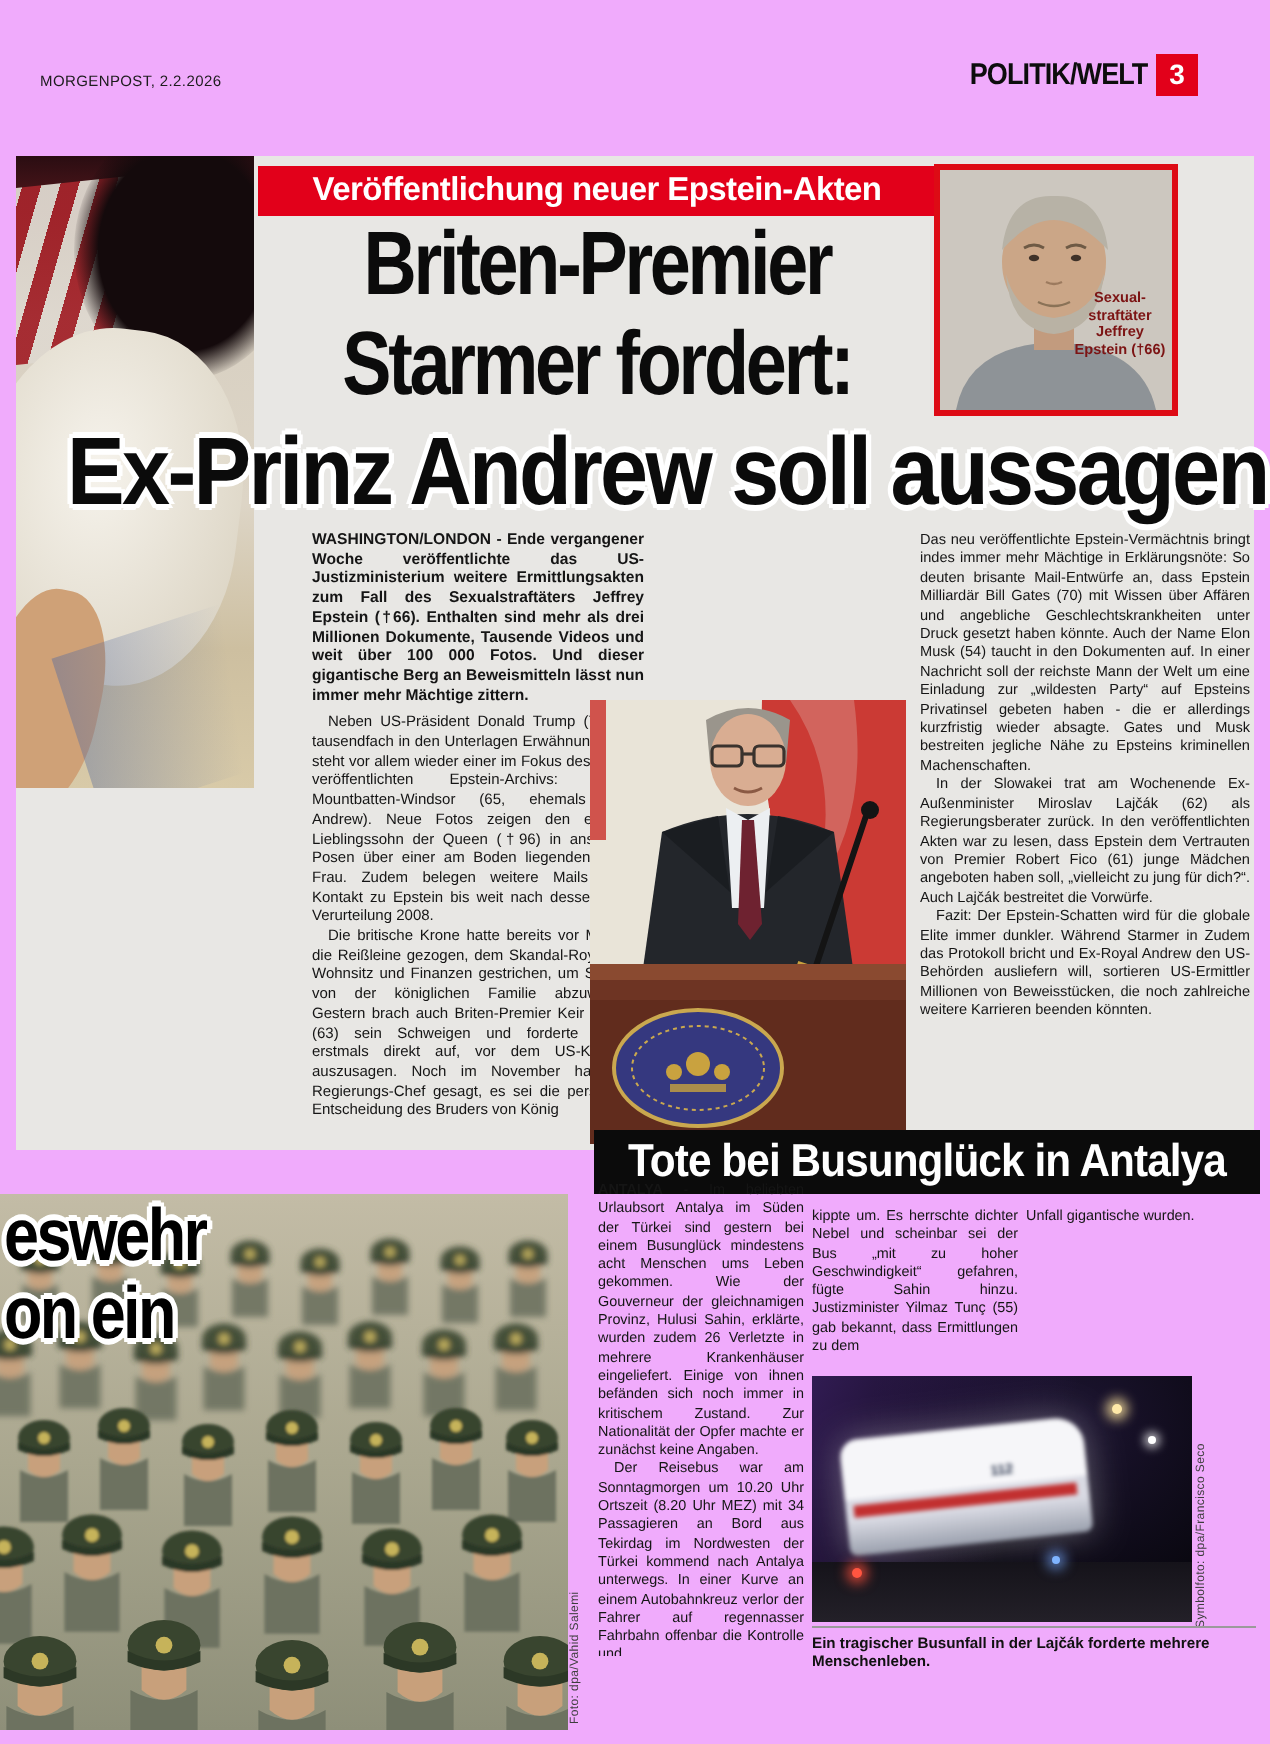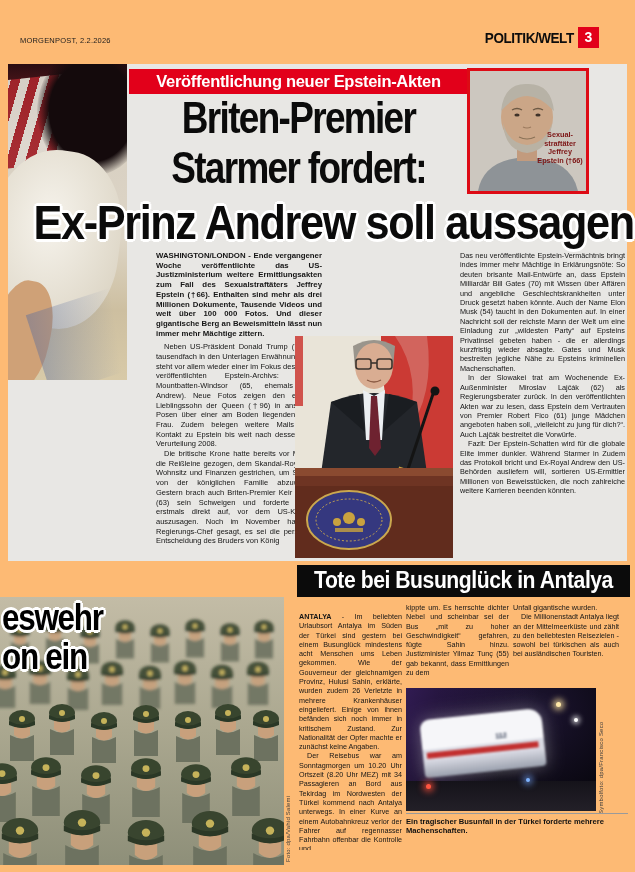--- a/index.html
+++ b/index.html
@@ -1,25 +1,25 @@
 <!DOCTYPE html>
 <html><head>
 <meta charset="utf-8">
 <style>
   html,body{margin:0;padding:0;background:#fff;}
-  .page{position:relative;width:635px;height:872px;background:#fdba74;overflow:hidden;
+  .page{position:relative;width:635px;height:872px;background:#f0abfc;overflow:hidden;
         font-family:"Liberation Sans",sans-serif;color:#111;}
   
   .masthead{position:absolute;left:20px;top:36px;font-size:7.5px;letter-spacing:.2px;color:#1c1c1c;}
   .section-label{position:absolute;right:61px;top:29px;font-size:15px;font-weight:bold;
         letter-spacing:-.5px;transform:scaleX(.9);transform-origin:right center;color:#0d0d0d;}
   .pagenum{position:absolute;left:578px;top:27px;width:21px;height:21px;background:#e2001a;
         color:#fff;font-size:14px;font-weight:bold;text-align:center;line-height:21px;}
   
-  .main-block{position:absolute;left:8px;top:64px;width:619px;height:497px;background:#e8e7e4;}
+  .main-block{position:absolute;left:8px;top:78px;width:619px;height:497px;background:#e8e7e4;}
   .kicker{position:absolute;left:121px;top:5px;width:339px;height:25px;background:#e2001a;
         color:#fff;font-size:16.5px;font-weight:bold;text-align:center;line-height:25px;
         letter-spacing:-.3px;}
   .hl{position:absolute;font-weight:bold;color:#0b0b0b;text-align:center;white-space:nowrap;}
   .hl1,.hl2{left:121px;width:339px;font-size:45px;letter-spacing:-2px;transform:scaleX(.82);}
   .hl1{top:28px;}
   .hl2{top:78px;}
   .hl3{left:-6px;top:131px;width:631px;font-size:48px;letter-spacing:-1.5px;transform:scaleX(.9);
        text-shadow:-3px 0 0 #fff,3px 0 0 #fff,0 -3px 0 #fff,0 3px 0 #fff,
                    -2px -2px 0 #fff,2px -2px 0 #fff,-2px 2px 0 #fff,2px 2px 0 #fff;}
@@ -72,21 +72,21 @@
   .credit-soldiers{left:285px;top:764px;height:98px;}
   .credit-bus{left:598px;top:694px;height:120px;}
   
   .ant-head{position:absolute;left:297px;top:565px;width:333px;height:32px;background:#0b0b0b;
         color:#fff;font-size:23px;font-weight:bold;text-align:center;line-height:31px;
         letter-spacing:-.5px;}
   .ant-head span{display:inline-block;transform:scaleX(.92);}
   .acol{position:absolute;overflow:hidden;}
   .acol p{margin:0;font-size:7.2px;line-height:9.3px;text-align:justify;color:#151515;}
   .acol p+p{text-indent:8px;}
-  .acol1{left:299px;top:612px;width:103px;height:238px;}
+  .acol1{left:299px;top:590px;width:103px;height:238px;}
   .acol2{left:406px;top:603px;width:103px;height:82px;}
   .acol3{left:513px;top:603px;width:106px;height:82px;}
   .bus-photo{position:absolute;left:406px;top:688px;width:190px;height:123px;overflow:hidden;
         background:radial-gradient(circle at 70% 18%,#1c1430 0%,#07060c 62%);}
   .bus-body{position:absolute;left:16px;top:26px;width:122px;height:58px;
         background:linear-gradient(180deg,#f6f6f9 0 52%,#d9dae3 52% 70%,#9aa0ad 100%);
         border-radius:9px 14px 4px 4px;transform:rotate(-6deg);filter:blur(1.1px);
         box-shadow:0 0 18px rgba(255,255,255,.35);}
   .bus-stripe{position:absolute;left:4px;top:33px;width:112px;height:6px;background:#c23030;}
   .bus-112{position:absolute;left:74px;top:20px;font-size:7px;font-weight:bold;color:#27324a;}
@@ -266,34 +266,33 @@
 
     <div class="acol acol1">
       <p><b>ANTALYA</b><span> - Im beliebten Urlaubsort Antalya im Süden der Türkei sind gestern bei einem Busunglück mindestens acht Menschen ums Leben gekommen. Wie der Gouverneur der gleichnamigen Provinz, Hulusi Sahin, erklärte, wurden zudem 26 Verletzte in mehrere Krankenhäuser eingeliefert. Einige von ihnen befänden sich noch immer in kritischem Zustand. Zur Nationalität der Opfer machte er zunächst keine Angaben.</span></p>
       <p>Der Reisebus war am Sonntagmorgen um 10.20 Uhr Ortszeit (8.20 Uhr MEZ) mit 34 Passagieren an Bord aus Tekirdag im Nordwesten der Türkei kommend nach Antalya unterwegs. In einer Kurve an einem Autobahnkreuz verlor der Fahrer auf regennasser Fahrbahn offenbar die Kontrolle und</p>
     </div>
     <div class="acol acol2">
       <p>kippte um. Es herrschte dichter Nebel und scheinbar sei der Bus „mit zu hoher Geschwindigkeit“ gefahren, fügte Sahin hinzu. Justizminister Yilmaz Tunç (55) gab bekannt, dass Ermittlungen zu dem</p>
     </div>
     <div class="acol acol3">
       <p>Unfall gigantische wurden.</p>
-      <p>Die Millionenstadt Antalya liegt an der Mittelmeerküste und zählt zu den beliebtesten Reisezielen - sowohl bei türkischen als auch bei ausländischen Touristen.</p>
     </div>
 
     <div class="bus-photo">
       <div class="bus-tint"></div>
       <div class="bus-body">
         <div class="bus-stripe"></div>
         <span class="bus-112">112</span>
       </div>
       <div class="bus-ground"></div>
       <div class="bus-lights">
         <i style="left:150px;top:14px;width:5px;height:5px;background:#ffe9a8;box-shadow:0 0 6px 3px rgba(255,230,160,.8);"></i>
         <i style="left:168px;top:30px;width:4px;height:4px;background:#fff;box-shadow:0 0 5px 2px rgba(255,255,255,.7);"></i>
         <i style="left:20px;top:96px;width:5px;height:5px;background:#ff5540;box-shadow:0 0 6px 3px rgba(255,80,60,.7);"></i>
         <i style="left:120px;top:90px;width:4px;height:4px;background:#7fb4ff;box-shadow:0 0 6px 3px rgba(120,170,255,.6);"></i>
       </div>
     </div>
     <div class="vcredit credit-bus">Symbolfoto: dpa/Francisco Seco</div>
-    <p class="bus-cap">Ein tragischer Busunfall in der Türkei forderte mehrere Machenschaften.</p>
+    <p class="bus-cap">Ein tragischer Busunfall in der Lajčák forderte mehrere Menschenleben.</p>
   </section>
 
 </div>
 
 </body></html>

